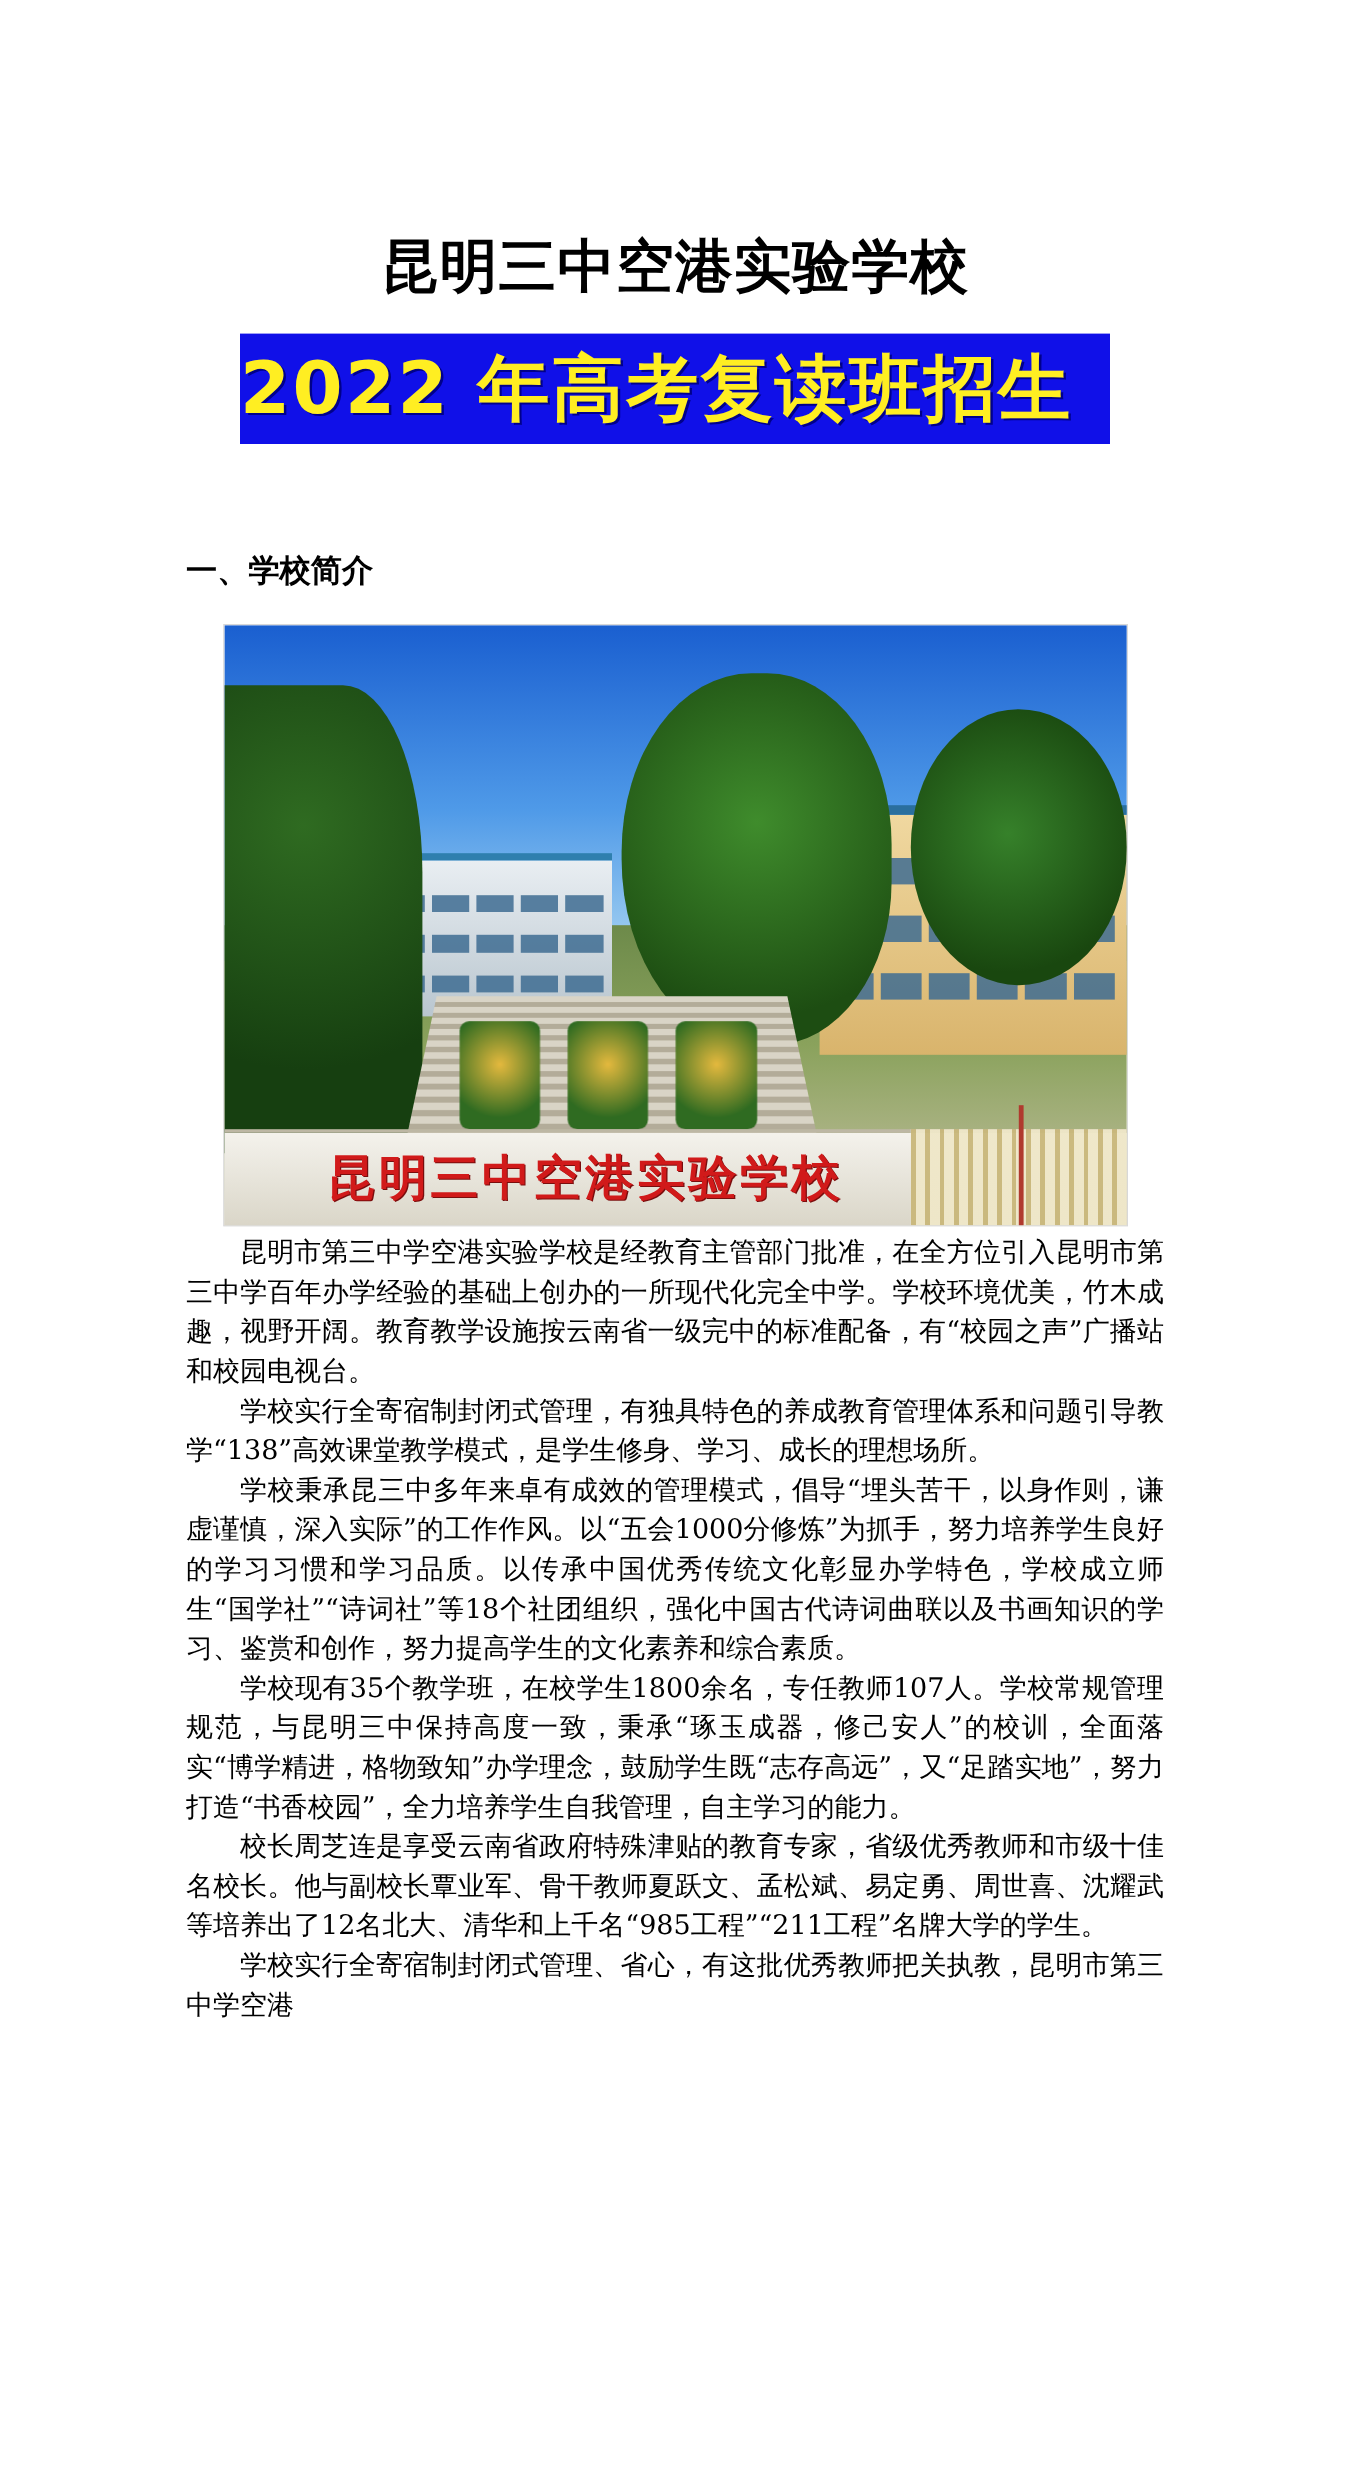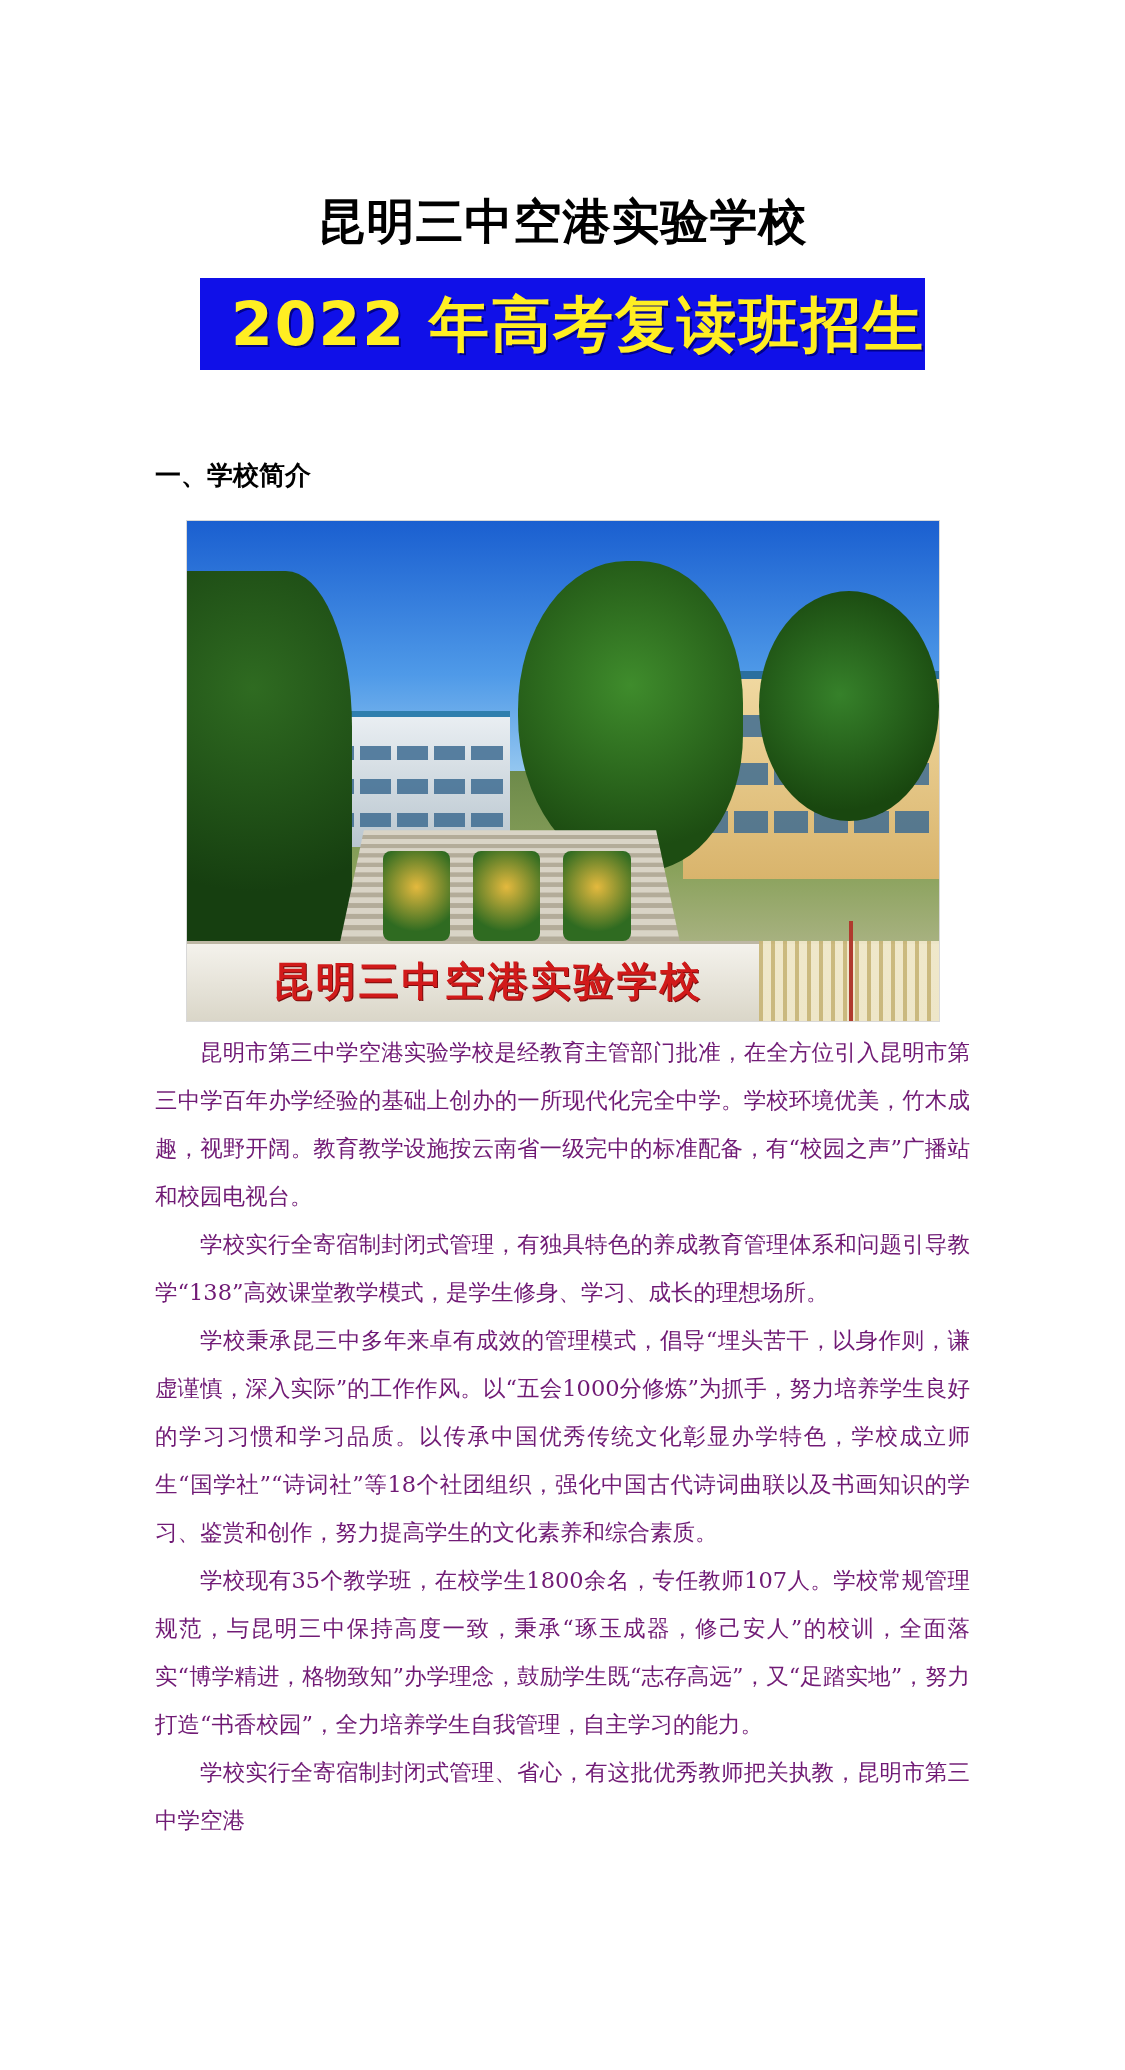--- a/index.html
+++ b/index.html
@@ -36,21 +36,21 @@
   }
   .title-banner {
     position: absolute;
     left: 200px;
     top: 278px;
     width: 725px;
     height: 92px;
     background: #1010e8;
     display: flex;
     align-items: center;
-    justify-content: flex-end;
+    justify-content: flex-start;
   }
   .title-banner span {
     font-family: "DejaVu Sans", "Liberation Sans", sans-serif;
     font-weight: bold;
     font-size: 60px;
     color: #ffee22;
     letter-spacing: 2px;
     line-height: 1;
     text-shadow: 2px 2px 0 #00008b;
   }
@@ -148,23 +148,23 @@
     position: absolute; left: 88%; top: 80%; width: 4px; height: 20%;
     background: #b03a2e;
   }
   
   .body-text {
     position: absolute;
     left: 155px;
     top: 1028px;
     width: 815px;
     font-size: 22.5px;
-    line-height: 48px;
+    line-height: 33px;
     text-align: justify;
-    color: #701a75;
+    color: #000000;
     font-family: "DejaVu Serif", "Liberation Serif", serif;
   }
   .body-text p {
     margin: 0 0 0 0;
     text-indent: 45px;
   }
 </style>
 </head>
 <body>
 
@@ -246,16 +246,17 @@
     <div class="fence"></div>
     <div class="flagpole"></div>
     <div class="wall-text">昆明三中空港实验学校</div>
   </div>
 
   <div class="body-text">
     <p>昆明市第三中学空港实验学校是经教育主管部门批准，在全方位引入昆明市第三中学百年办学经验的基础上创办的一所现代化完全中学。学校环境优美，竹木成趣，视野开阔。教育教学设施按云南省一级完中的标准配备，有“校园之声”广播站和校园电视台。</p>
     <p>学校实行全寄宿制封闭式管理，有独具特色的养成教育管理体系和问题引导教学“138”高效课堂教学模式，是学生修身、学习、成长的理想场所。</p>
     <p>学校秉承昆三中多年来卓有成效的管理模式，倡导“埋头苦干，以身作则，谦虚谨慎，深入实际”的工作作风。以“五会1000分修炼”为抓手，努力培养学生良好的学习习惯和学习品质。以传承中国优秀传统文化彰显办学特色，学校成立师生“国学社”“诗词社”等18个社团组织，强化中国古代诗词曲联以及书画知识的学习、鉴赏和创作，努力提高学生的文化素养和综合素质。</p>
     <p>学校现有35个教学班，在校学生1800余名，专任教师107人。学校常规管理规范，与昆明三中保持高度一致，秉承“琢玉成器，修己安人”的校训，全面落实“博学精进，格物致知”办学理念，鼓励学生既“志存高远”，又“足踏实地”，努力打造“书香校园”，全力培养学生自我管理，自主学习的能力。</p>
+    <p>校长周芝连是享受云南省政府特殊津贴的教育专家，省级优秀教师和市级十佳名校长。他与副校长覃业军、骨干教师夏跃文、孟松斌、易定勇、周世喜、沈耀武等培养出了12名北大、清华和上千名“985工程”“211工程”名牌大学的学生。</p>
     <p>学校实行全寄宿制封闭式管理、省心，有这批优秀教师把关执教，昆明市第三中学空港</p>
   </div>
 
 </div>
 
 </body></html>

